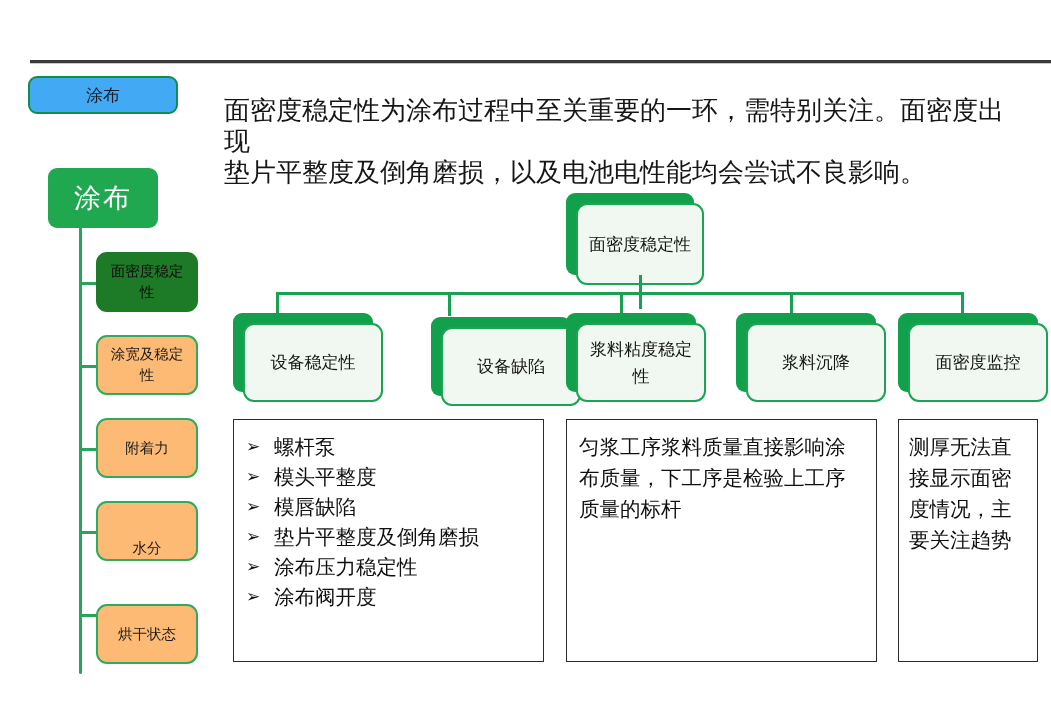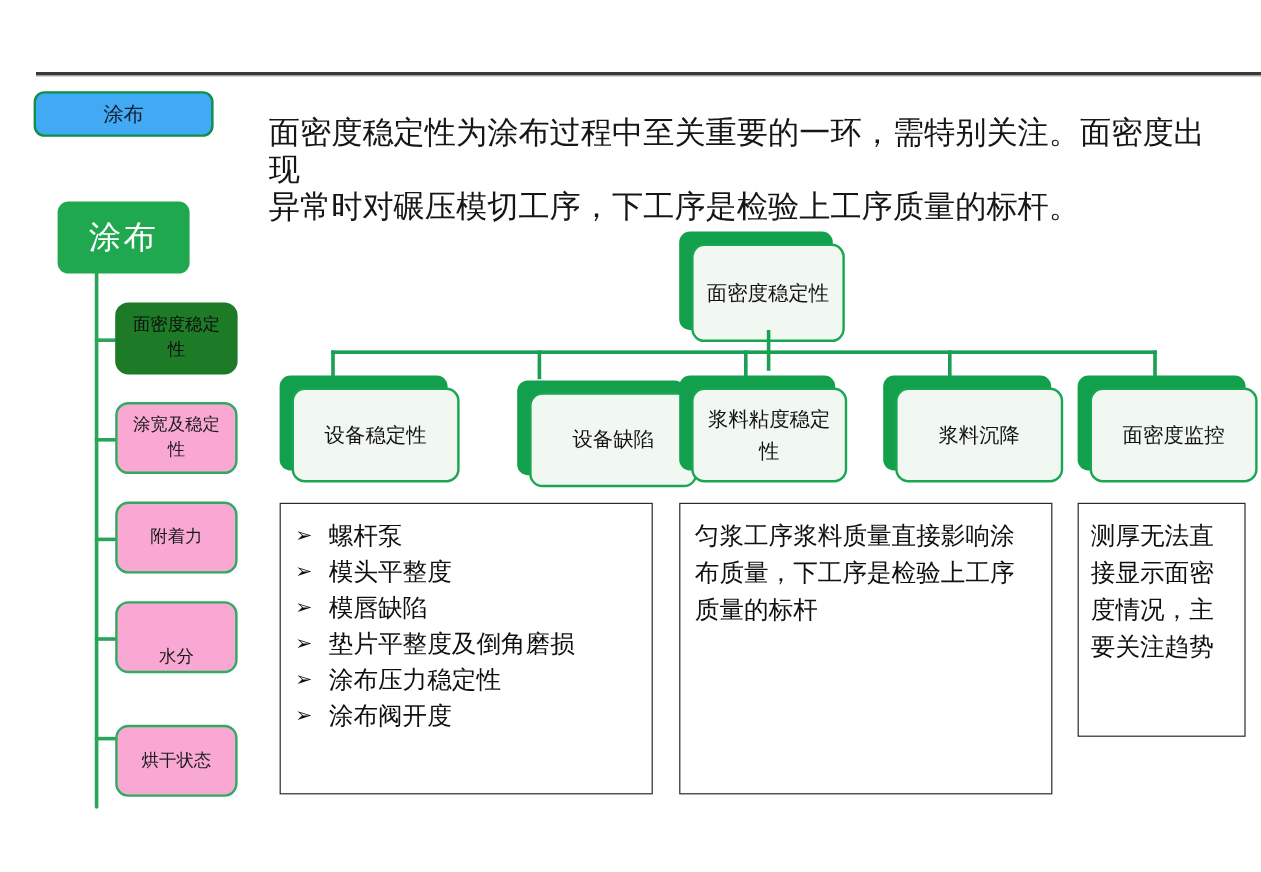--- a/index.html
+++ b/index.html
@@ -54,21 +54,21 @@
   }
   .tree-root{
     position:absolute;left:20px;top:0px;width:110px;height:60px;
     background:#1fa84f;border-radius:9px;
     display:flex;align-items:center;justify-content:center;
     color:#ffffff;font-size:27px;letter-spacing:2px;
   }
   .tree-node{
     position:absolute;left:68px;width:102px;
     border:2.2px solid #2faa5e;border-radius:11px;
-    background:#f9a8d4;box-sizing:border-box;
+    background:#fdba74;box-sizing:border-box;
     display:flex;align-items:center;justify-content:center;
     text-align:center;font-size:14.5px;line-height:21px;color:#1b1b1b;
     padding:0 6px;
   }
   .tree-node.active{
     background:#1d7a26;border-color:#1d7a26;color:#0d0d0d;
   }
 
   
   .org{position:absolute;left:0;top:0;width:1051px;height:727px;}
@@ -111,21 +111,21 @@
 
   <div class="title-rule"></div>
   <div class="title-rule-soft"></div>
 
   <div class="tab-chip">
     <span>涂布</span>
   </div>
 
   <div class="intro">
     <p>面密度稳定性为涂布过程中至关重要的一环，需特别关注。面密度出现</p>
-    <p>异常时对碾压模切工序，下工序是检验上工序质量的标杆。</p>
+    <p>垫片平整度及倒角磨损，以及电池电性能均会尝试不良影响。</p>
   </div>
 
   <div class="tree">
     <div class="tree-spine"></div>
 
     <div class="tree-root">
       <span>涂布</span>
     </div>
 
     <div class="tree-stub" style="top:114px;"></div>
@@ -230,17 +230,17 @@
         <span class="bullet">➢</span>
         <span>涂布阀开度</span>
       </li>
     </ul>
   </div>
 
   <div class="note" style="left:566px;top:419px;width:311px;height:243px;padding:11px 12px 0 12px;">
     <div class="note-text">匀浆工序浆料质量直接影响涂布质量，下工序是检验上工序质量的标杆</div>
   </div>
 
-  <div class="note" style="left:898px;top:419px;width:140px;height:195px;padding:11px 10px 0 10px;">
+  <div class="note" style="left:898px;top:419px;width:140px;height:243px;padding:11px 10px 0 10px;">
     <div class="note-text">测厚无法直接显示面密度情况，主要关注趋势</div>
   </div>
 
 </div>
 
 </body></html>

